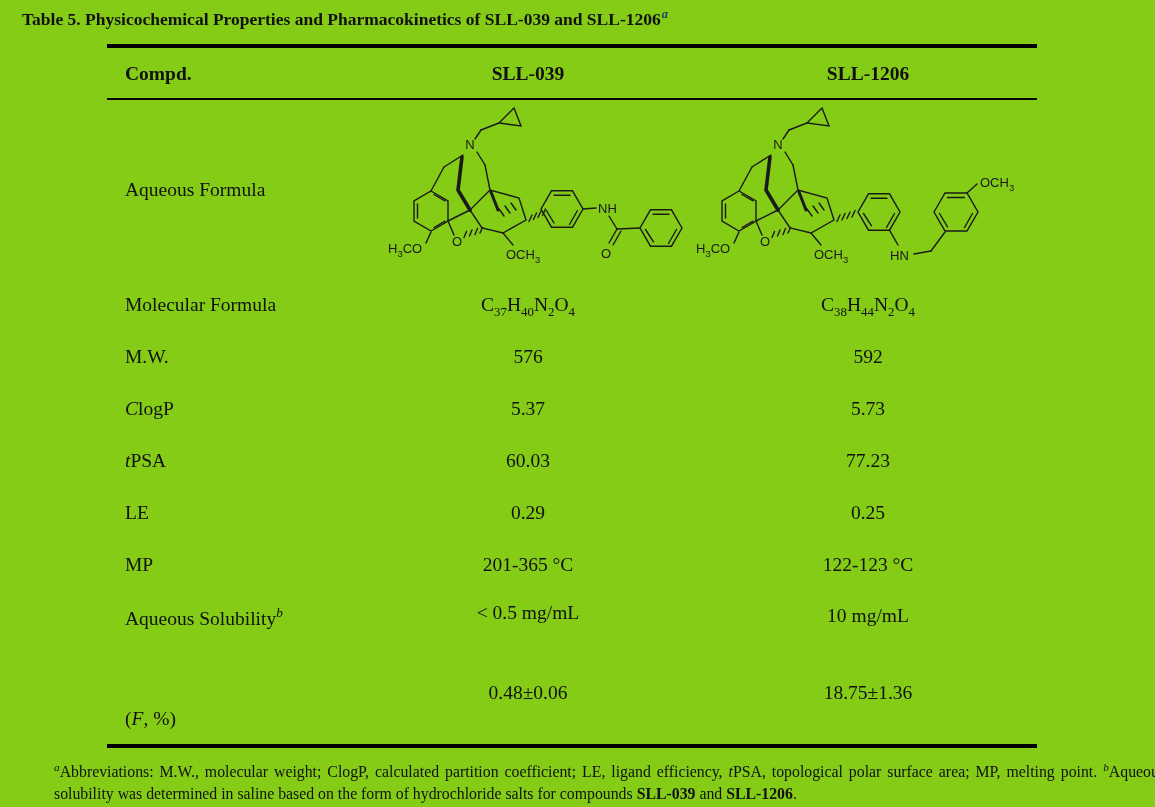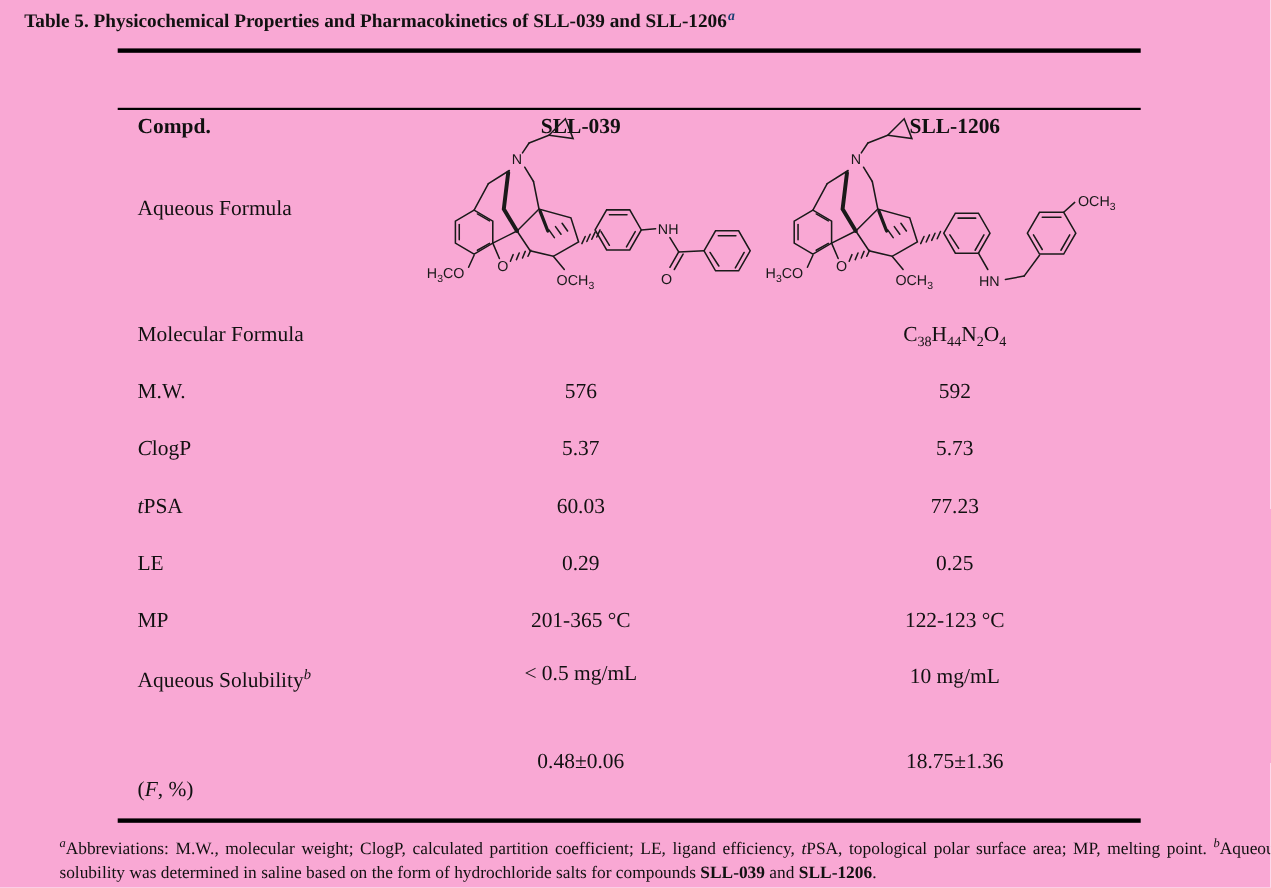--- a/index.html
+++ b/index.html
@@ -1,24 +1,24 @@
 <!DOCTYPE html>
 <html><head>
 <meta charset="utf-8">
 <style>
   html,body{margin:0;padding:0;background:#ffffff;}
-  .page{position:relative;width:1155px;height:807px;background:#f9a8d4;overflow:hidden;
+  .page{position:relative;width:1155px;height:807px;background:#84cc16;overflow:hidden;
         font-family:"Liberation Serif","DejaVu Serif",serif;color:#111;}
   .title{position:absolute;left:22px;top:7px;font-size:17.5px;font-weight:bold;white-space:nowrap;}
   .title-sup{font-size:12.5px;font-style:italic;vertical-align:super;margin-left:1px;}
   .rule{position:absolute;left:107px;width:930px;background:#000;}
   .rule-thick{height:4px;}
   .rule-thin{height:2px;}
   .cell{position:absolute;font-size:19.5px;white-space:nowrap;}
-  .hdr{font-weight:bold;margin-top:42px;}
+  .hdr{font-weight:bold;}
   .c-label{left:125px;}
   .c-v1{left:378px;width:300px;text-align:center;}
   .c-v2{left:683px;width:370px;text-align:center;}
   sub{font-size:0.66em;line-height:0;}
   .lbl-sup{font-size:0.68em;font-style:italic;vertical-align:super;}
   .oral-l1{display:flex;justify-content:space-between;width:220px;}
   .footnote{position:absolute;left:22px;top:757px;width:1111px;font-size:15.8px;
             line-height:21.8px;text-align:justify;margin-left:32px;}
   .fn-sup{font-size:0.72em;font-style:italic;vertical-align:super;}
   .fn-b{font-weight:bold;}
@@ -162,20 +162,21 @@
     </g>
     <text x="10" y="151"><tspan>H</tspan><tspan dy="3.5" font-size="9.5">3</tspan><tspan dy="-3.5">CO</tspan></text>
     <text x="79" y="144" text-anchor="middle">O</text>
     <text x="128" y="157"><tspan>OCH</tspan><tspan dy="3.5" font-size="9.5">3</tspan></text>
     <text x="92" y="47" text-anchor="middle">N</text>
     <text x="204" y="158">HN</text>
     <text x="294" y="85"><tspan>OCH</tspan><tspan dy="3.5" font-size="9.5">3</tspan></text>
   </svg>
 
   <div class="cell c-label" style="top:294px">Molecular Formula</div>
+  <div class="cell c-v1" style="top:294px">C<sub>37</sub>H<sub>40</sub>N<sub>2</sub>O<sub>4</sub></div>
   <div class="cell c-v2" style="top:294px">C<sub>38</sub>H<sub>44</sub>N<sub>2</sub>O<sub>4</sub></div>
 
   <div class="cell c-label" style="top:346px">M.W.</div>
   <div class="cell c-v1" style="top:346px">576</div>
   <div class="cell c-v2" style="top:346px">592</div>
 
   <div class="cell c-label" style="top:398px"><span class="it">C</span><span>logP</span></div>
   <div class="cell c-v1" style="top:398px">5.37</div>
   <div class="cell c-v2" style="top:398px">5.73</div>
 

